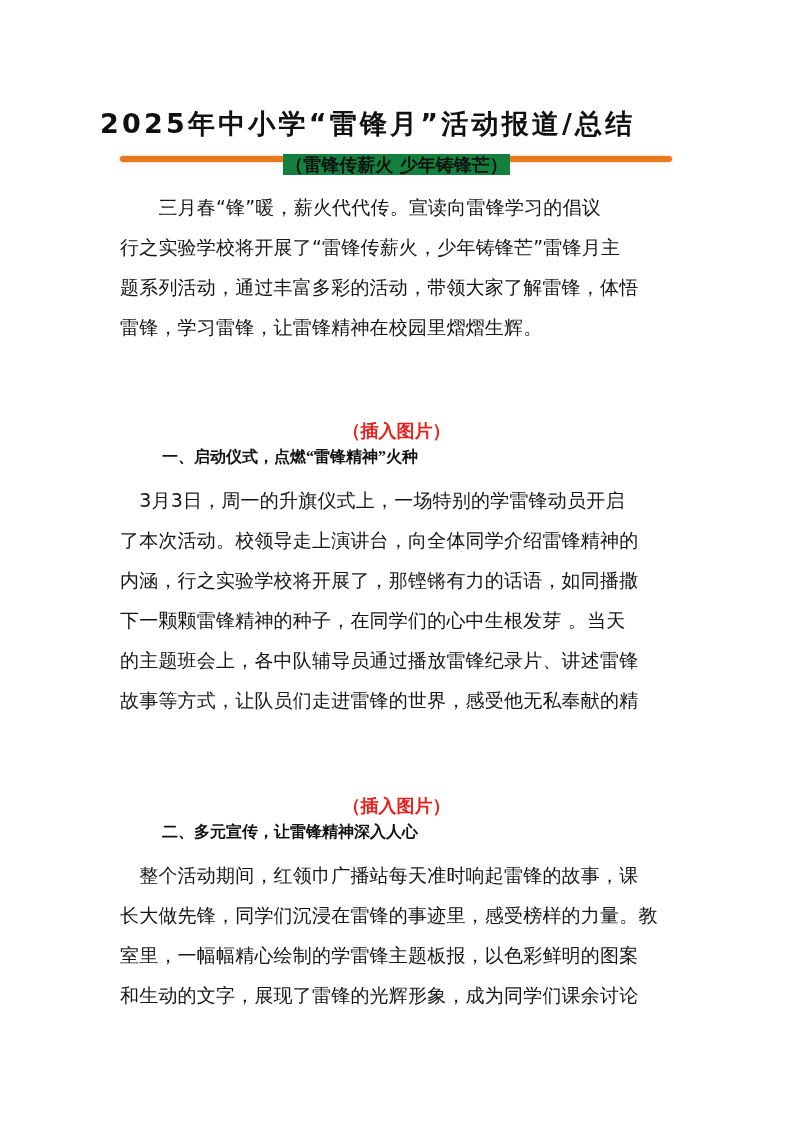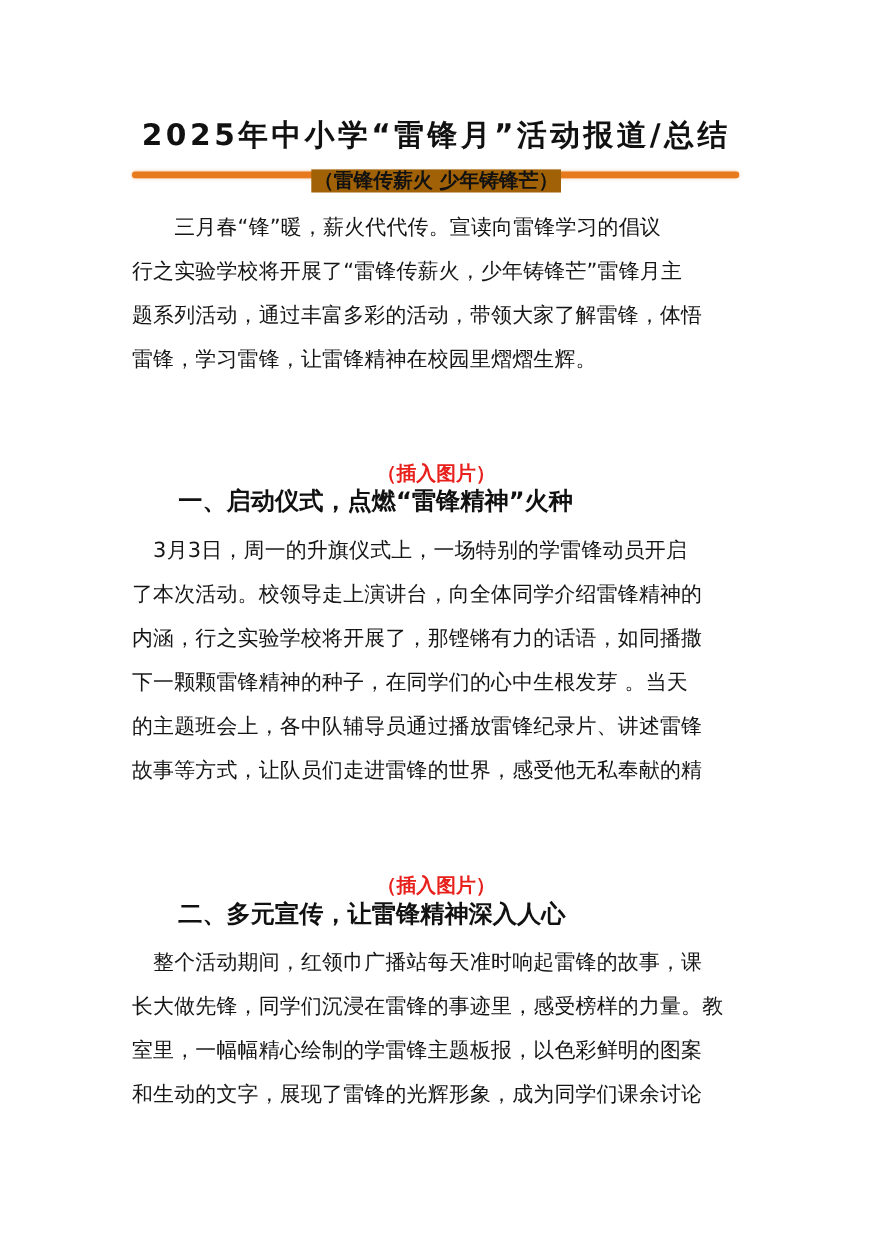--- a/index.html
+++ b/index.html
@@ -19,21 +19,21 @@
       position: absolute;
       left: 0; top: 0;
       width: 793px;
       height: 1122px;
     }
     .title {
       position: absolute;
       left: 100px;
       width: 593px;
       top: 106px;
-      text-align: center;
+      text-align: left;
       font-size: 27px;
       font-weight: bold;
       letter-spacing: 3.2px;
       white-space: nowrap;
       color: #111111;
       line-height: 36px;
     }
     .rule {
       position: absolute;
       left: 120px;
@@ -50,21 +50,21 @@
       width: 593px;
       top: 152px;
       text-align: center;
       font-size: 18px;
       font-weight: bold;
       line-height: 26px;
       white-space: nowrap;
       color: #111111;
     }
     .subtitle span {
-      background: #a16207;
+      background: #15803d;
       padding: 0 2px;
     }
     .para {
       position: absolute;
       left: 120px;
       width: 555px;
       font-size: 19px;
       line-height: 40px;
       text-align: justify;
       text-align-last: left;
@@ -83,25 +83,26 @@
       text-align: center;
       font-size: 18px;
       font-weight: bold;
       color: #e8201c;
       line-height: 26px;
       margin-top: 16px;
     }
     .heading {
       position: absolute;
       left: 162px;
-      font-size: 22px;
+      font-size: 16px;
       font-weight: bold;
       color: #111111;
       line-height: 26px;
       white-space: nowrap;
+      font-family: Liberation Serif, serif;
     }
   </style>
 </head>
 <body>
 
 <div class="page">
 
   <div class="title">2025年中小学“雷锋月”活动报道/总结</div>
 
   <div class="rule"></div>

